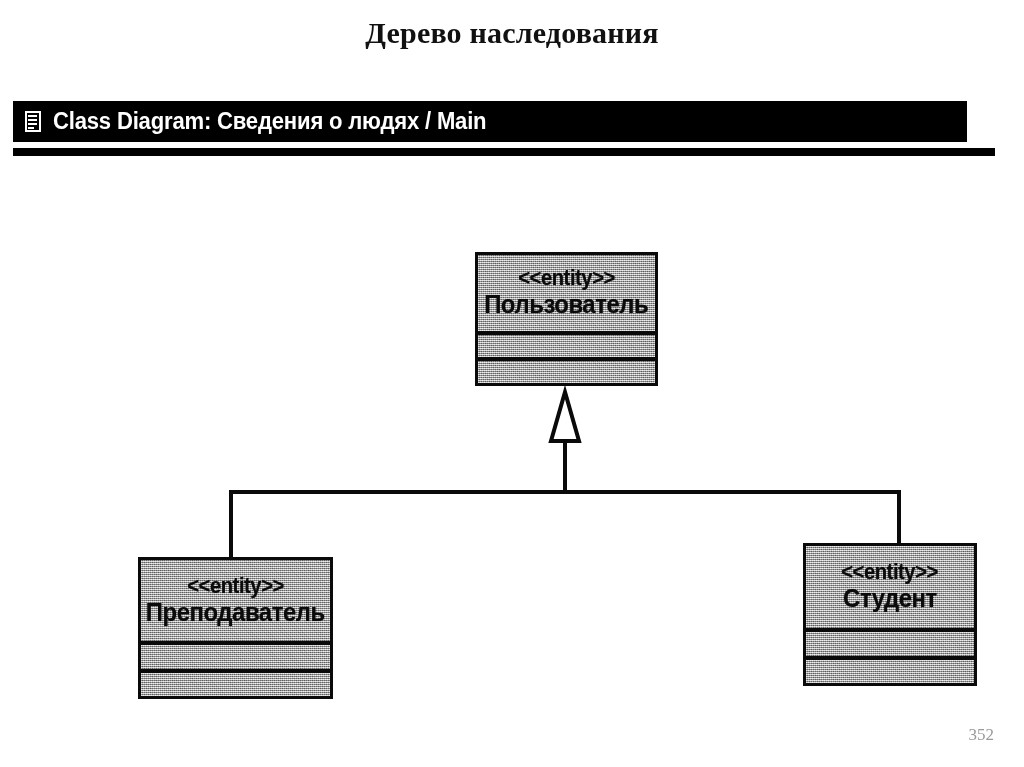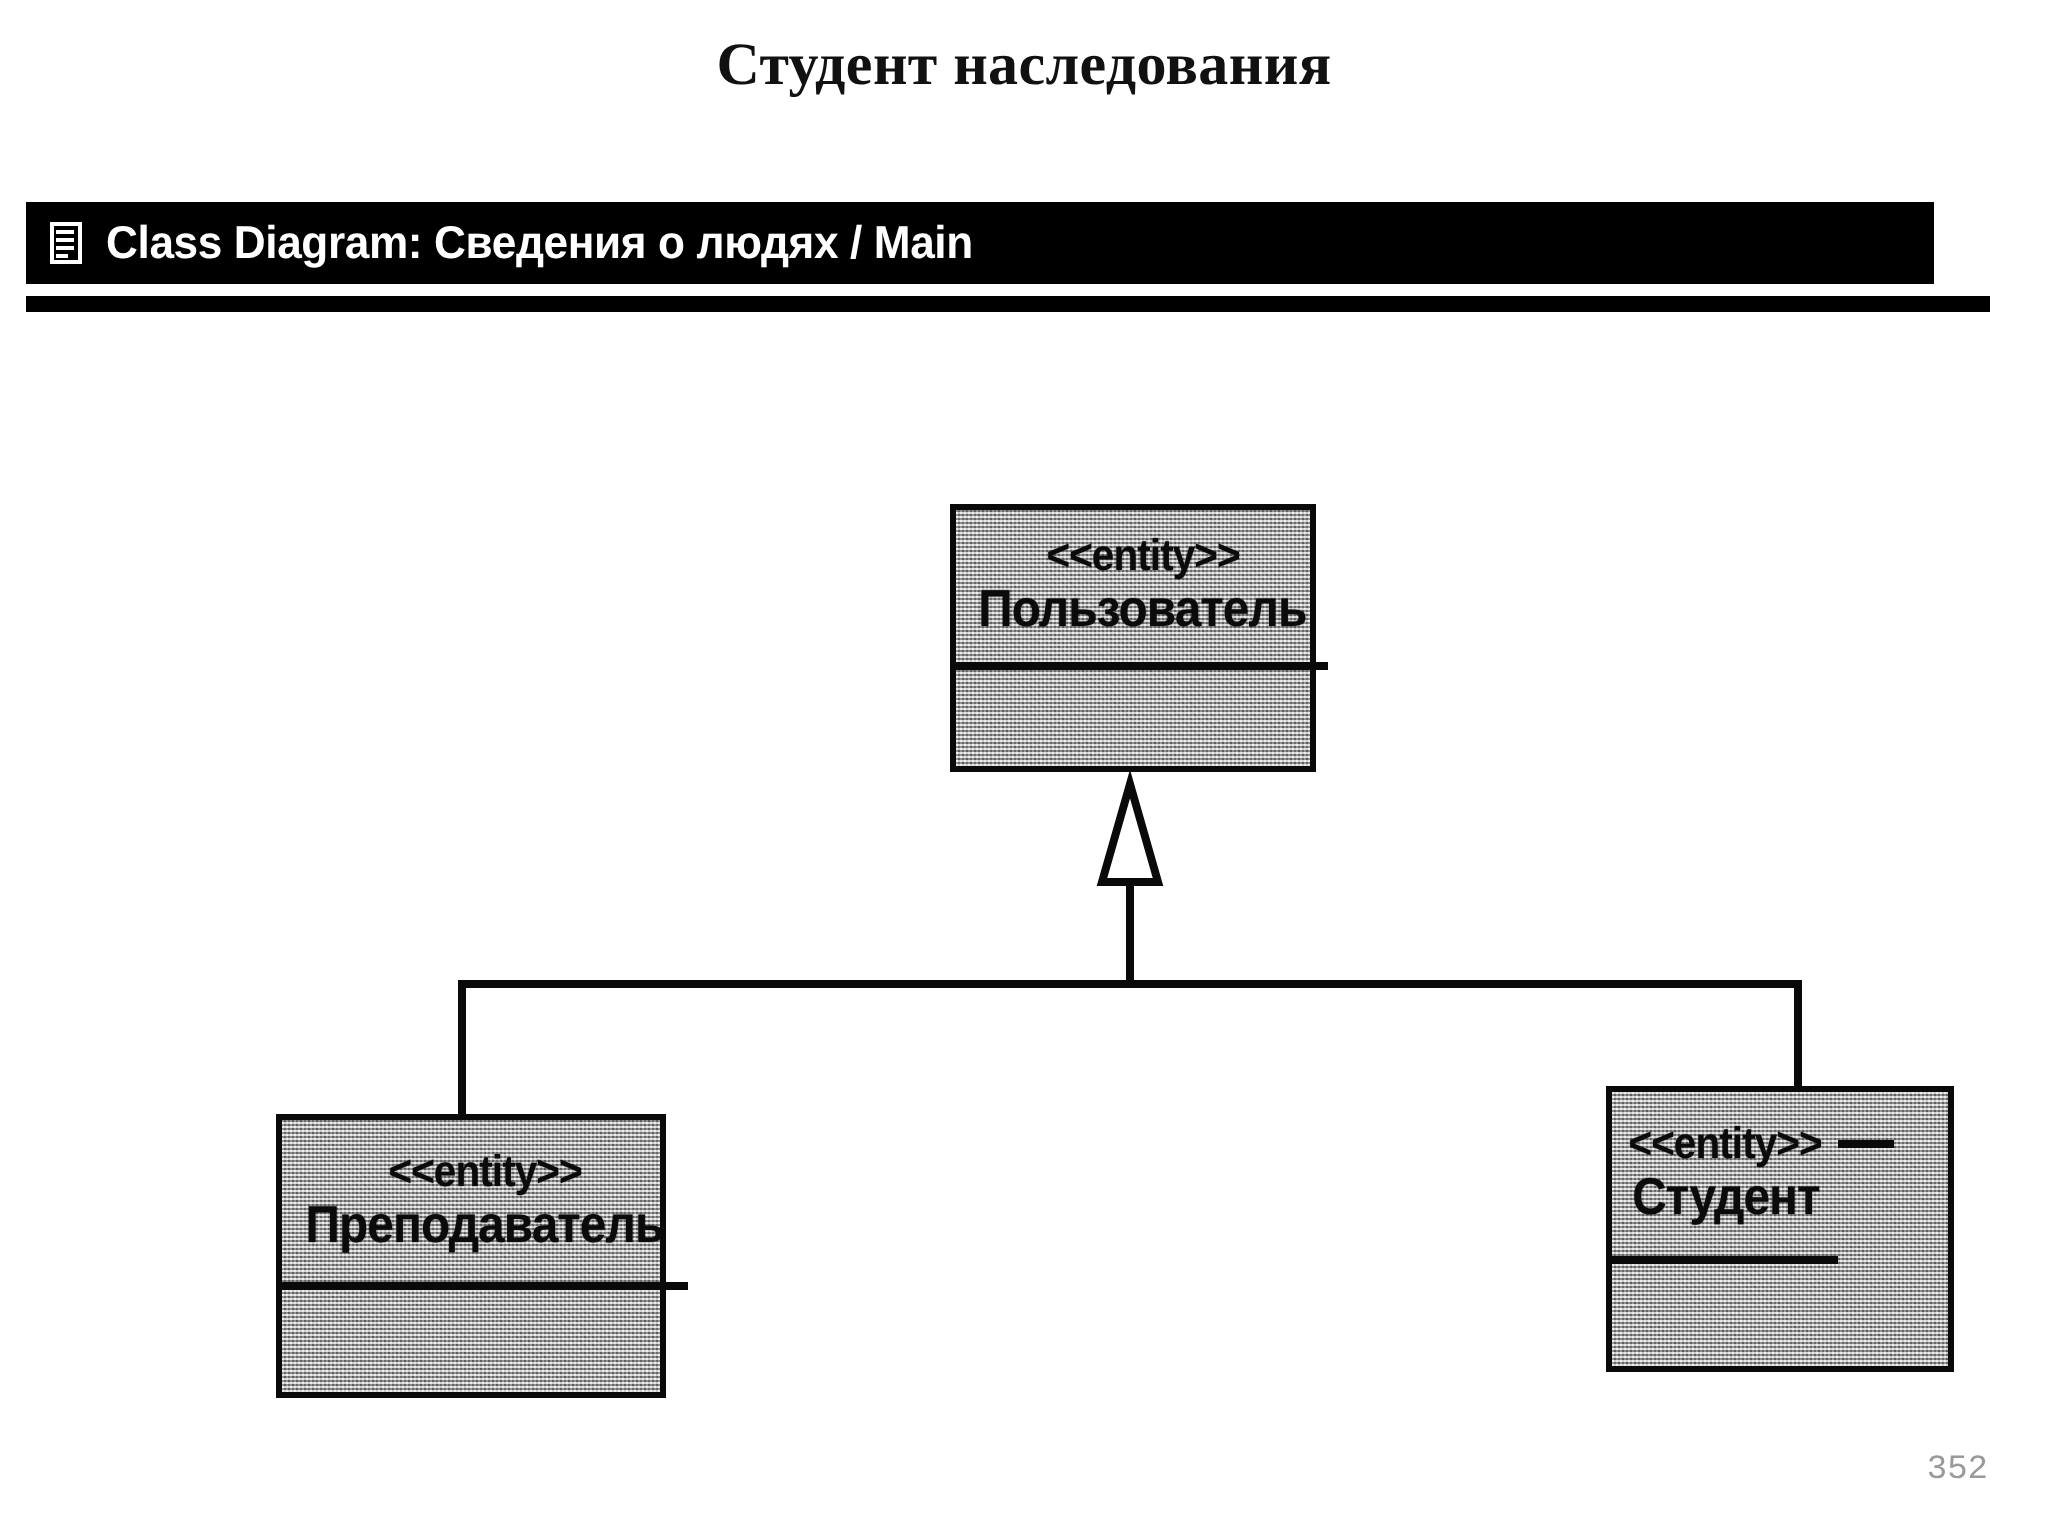--- a/index.html
+++ b/index.html
@@ -113,21 +113,21 @@
   .class-box {
     position: absolute;
     border: 3px solid #0a0a0a;
     box-sizing: border-box;
     background-color: #b9b9b9;
     background-image:
       repeating-linear-gradient(0deg,   rgba(255,255,255,0.55) 0px, rgba(255,255,255,0.55) 1px, rgba(0,0,0,0.30) 1px, rgba(0,0,0,0.30) 2px),
       repeating-linear-gradient(90deg,  rgba(255,255,255,0.40) 0px, rgba(255,255,255,0.40) 1px, rgba(0,0,0,0.22) 1px, rgba(0,0,0,0.22) 2px),
       repeating-linear-gradient(45deg,  rgba(0,0,0,0.10) 0px, rgba(0,0,0,0.10) 1px, rgba(255,255,255,0.10) 1px, rgba(255,255,255,0.10) 3px);
     display: flex;
-    flex-direction: row;
+    flex-direction: column;
   }
   .compartment-name {
     flex: none;
     display: flex;
     flex-direction: column;
     align-items: center;
     justify-content: center;
     text-align: center;
     color: #0b0b0b;
     border-bottom: 4px solid #0a0a0a;
@@ -177,29 +177,29 @@
     left: 803px;  top: 543px;  width: 174px;  height: 143px;
   }
   #class-box-student .compartment-name { height: 86px; }
   #class-box-student .compartment-empty { height: 24px; }
 
   
   #page-number {
     position: absolute;
     right: 30px;
     bottom: 22px;
-    font-family: Liberation Mono, monospace;
+    font-family: Liberation Serif, serif;
     font-size: 17px;
     color: #9a9a9a;
   }
 </style>
 </head>
 <body>
 
-<div id="slide-title">Студент наследования</div>
+<div id="slide-title">Дерево наследования</div>
 
 <div id="window-titlebar">
   <span id="window-icon">
     <span class="doc"></span>
     <span class="ln l1"></span>
     <span class="ln l2"></span>
     <span class="ln l3"></span>
     <span class="ln l4"></span>
   </span>
   <span id="window-title-text">Class Diagram: Сведения о людях / Main</span>

